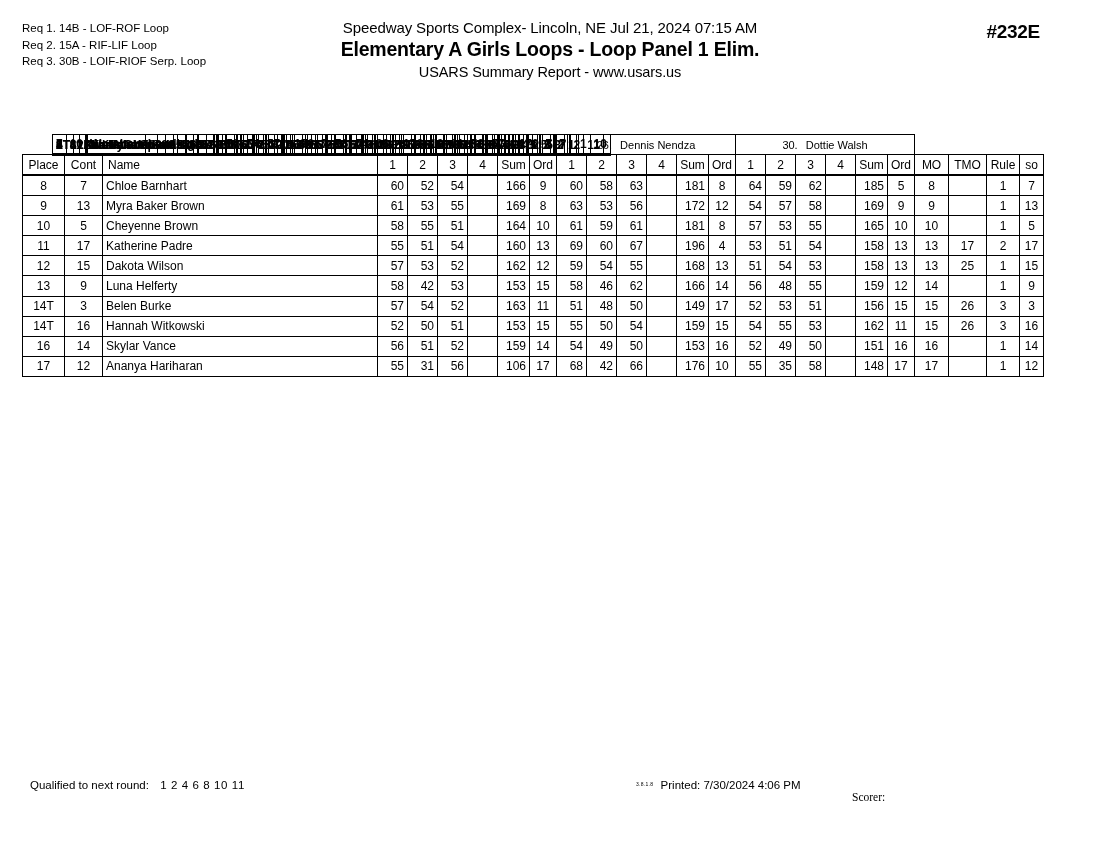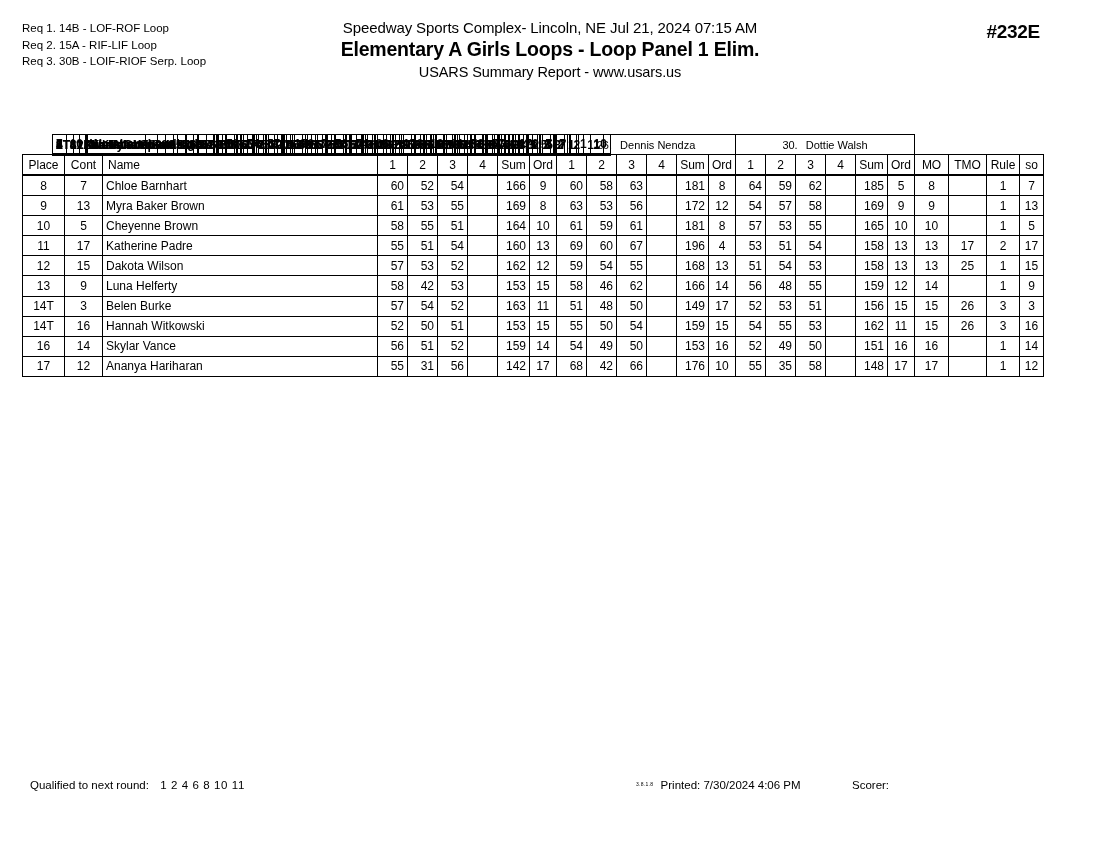--- a/index.html
+++ b/index.html
@@ -162,22 +162,23 @@
   }
   .version {
     font-size: 5px;
     vertical-align: 3px;
     margin-right: 4px;
     letter-spacing: 0.3px;
   }
   .scorer {
     position: absolute;
     left: 852px;
-    top: 0;
+    top: 12px;
     white-space: nowrap;
+    font-family: Liberation Serif, serif;
   }
 </style>
 </head>
 <body>
 
 <div class="page-header">
 
   <div class="req-block">
     <span class="req-line">Req  1.   14B - LOF-ROF Loop</span>
     <span class="req-line">Req  2.   15A - RIF-LIF Loop</span>
@@ -714,21 +715,21 @@
           <td class="c">14</td>
         </tr>
         <tr class="data">
           <td class="c">17</td>
           <td class="c">12</td>
           <td class="l">Ananya Hariharan</td>
           <td class="r">55</td>
           <td class="r">31</td>
           <td class="r">56</td>
           <td class="r"></td>
-          <td class="r">142</td>
+          <td class="r">106</td>
           <td class="ord">17</td>
           <td class="r after-ord">68</td>
           <td class="r">42</td>
           <td class="r">66</td>
           <td class="r"></td>
           <td class="r">176</td>
           <td class="ord">10</td>
           <td class="r after-ord">55</td>
           <td class="r">35</td>
           <td class="r">58</td>

